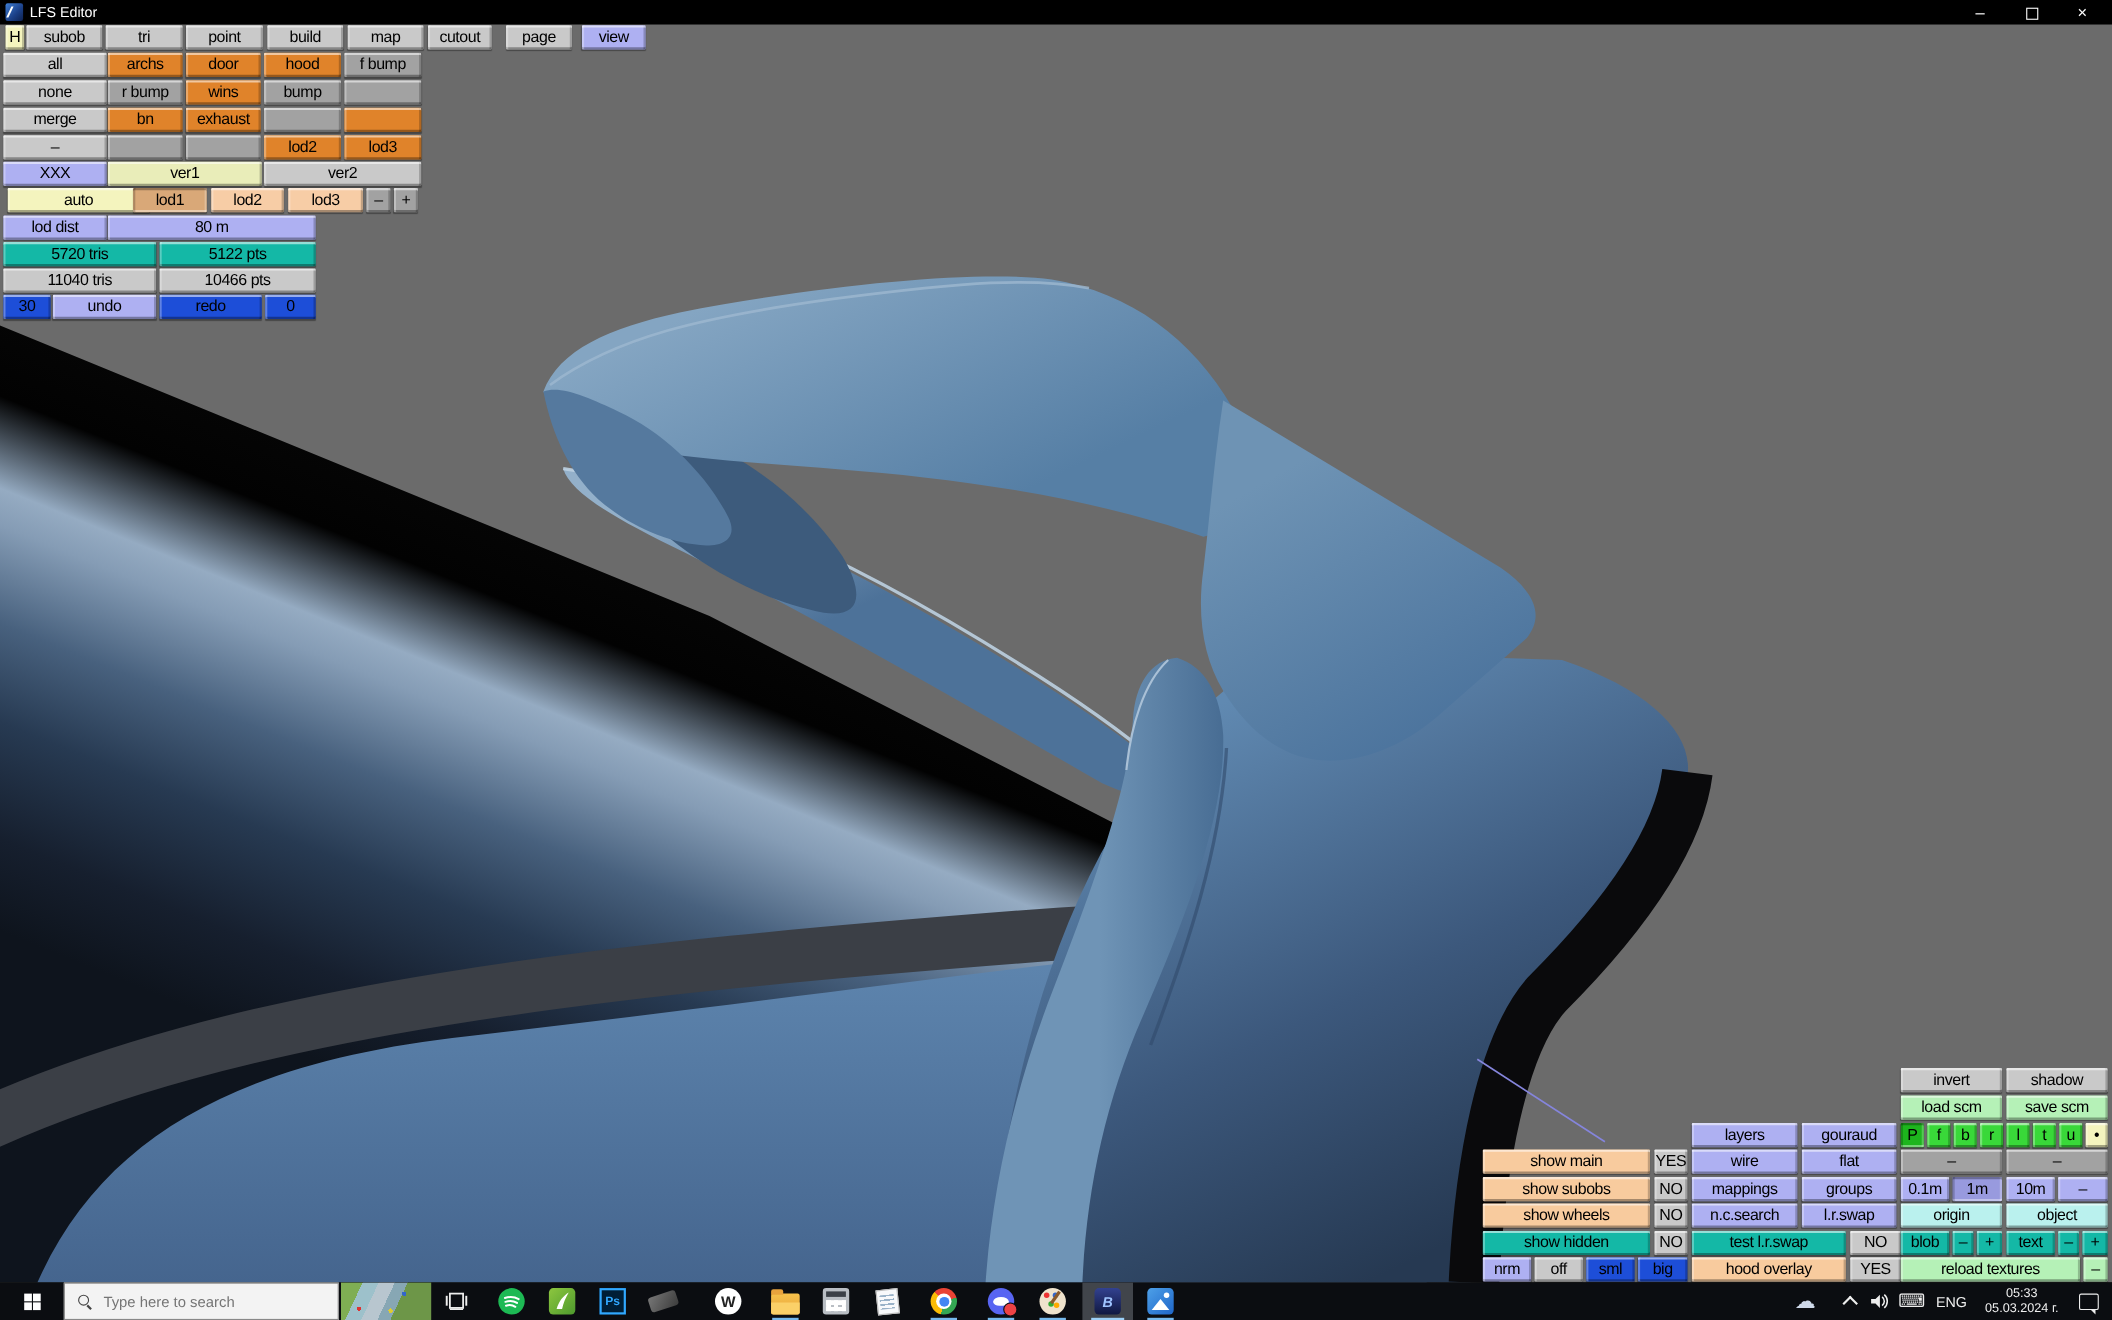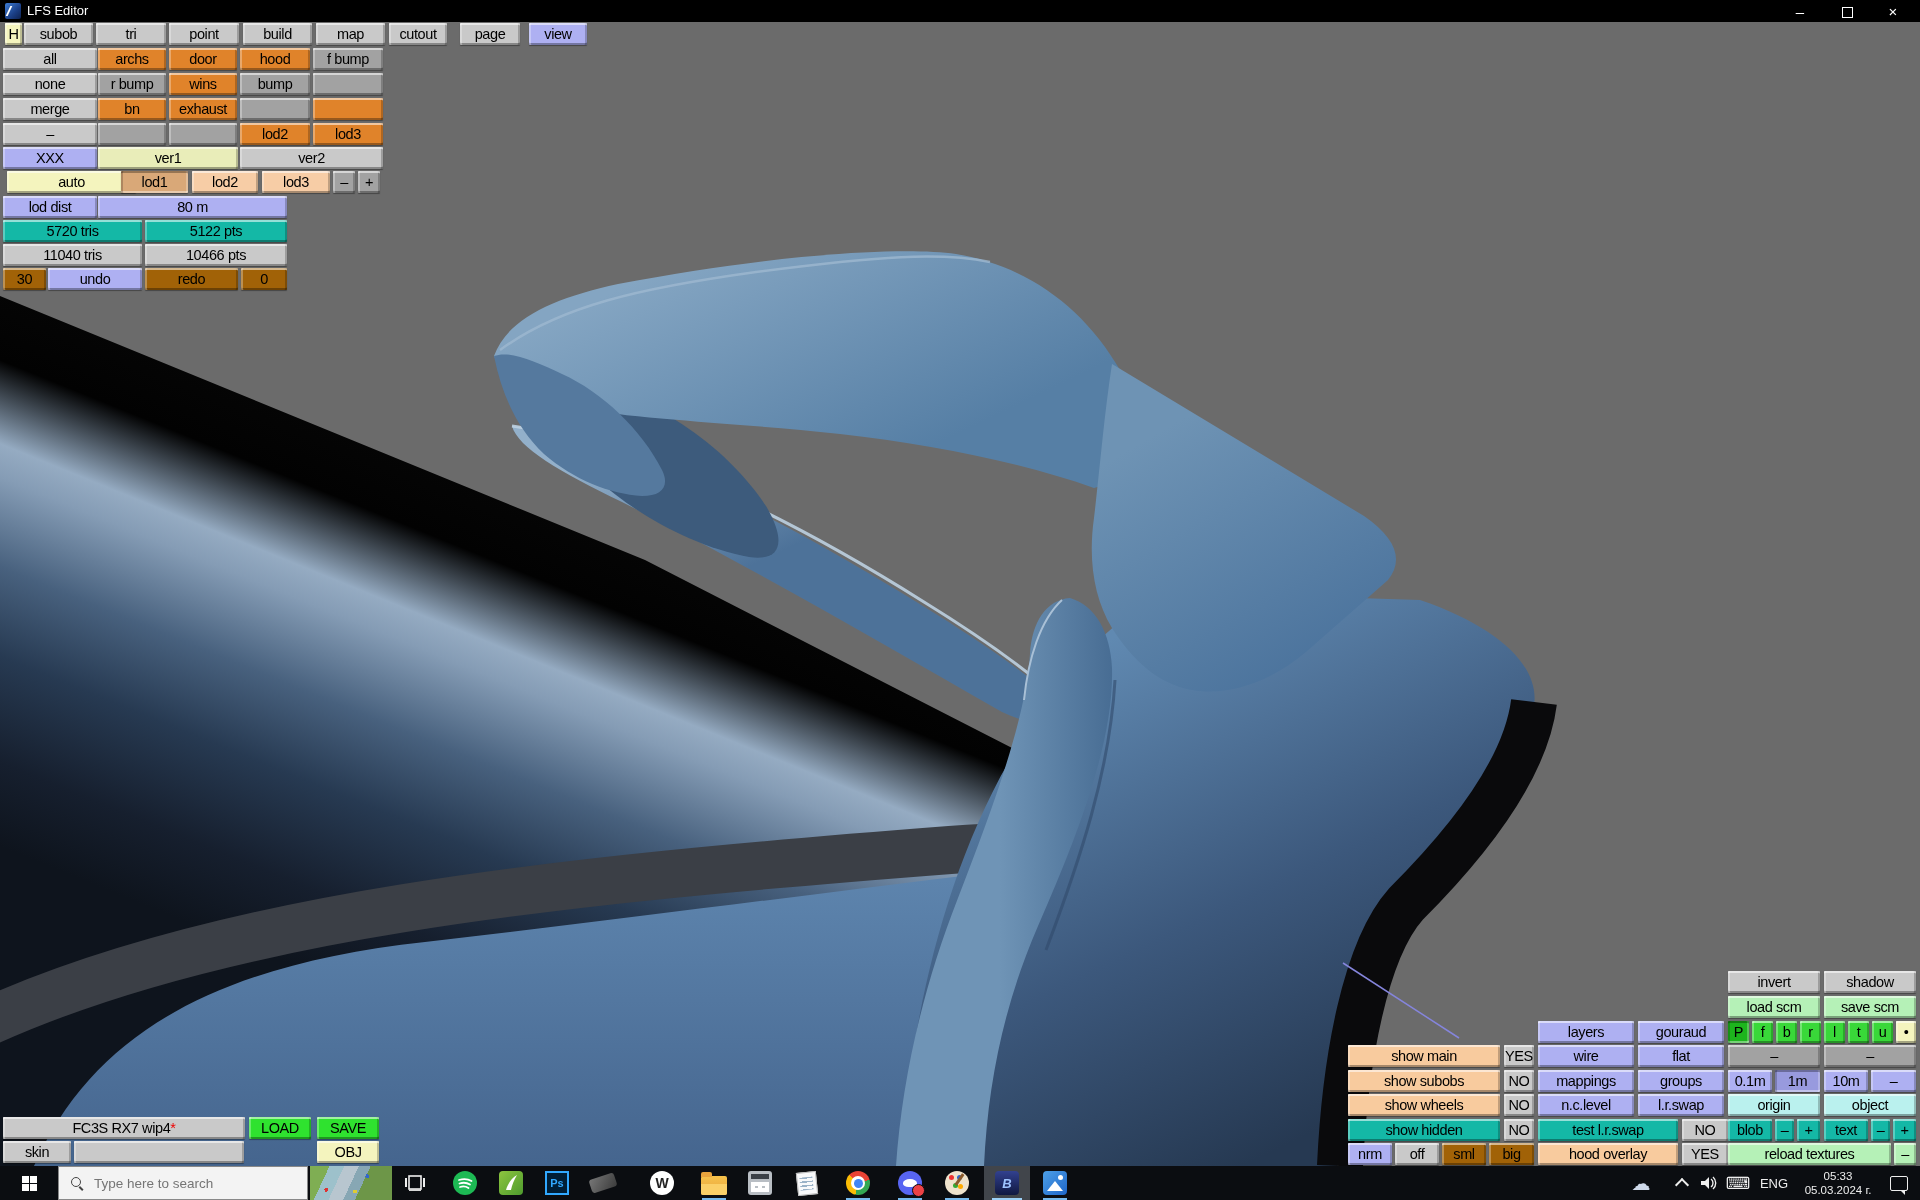--- a/index.html
+++ b/index.html
@@ -20,21 +20,21 @@
   
   .viewport{position:absolute;left:0;top:22px;width:1920px;height:1144px;}
 
   
   .btn{position:absolute;height:22px;display:flex;align-items:center;justify-content:center;
       font-size:14.5px;line-height:1;letter-spacing:-0.4px;color:#000;border-radius:1px;
       box-shadow:inset 0 2px 0 rgba(255,255,255,.55),inset 2px 0 0 rgba(255,255,255,.3),
                  inset 0 -2px 0 rgba(0,0,0,.33),inset -2px 0 0 rgba(0,0,0,.22),0 1px 1px rgba(0,0,0,.35);}
   .pressed{box-shadow:inset 0 2px 0 rgba(0,0,0,.3),inset 2px 0 0 rgba(0,0,0,.2),
                  inset 0 -2px 0 rgba(255,255,255,.4),inset -2px 0 0 rgba(255,255,255,.25),0 1px 1px rgba(0,0,0,.35);}
-  .c-lgray{background:#c9c9c9}.c-mgray{background:#a2a2a2}.c-sgray{background:#a16207}
+  .c-lgray{background:#c9c9c9}.c-mgray{background:#a2a2a2}.c-sgray{background:#1d4ed8}
   .c-orange{background:#e0832a}.c-purple{background:#aeb0f2}.c-dpurple{background:#989ade}
   .c-cream{background:#f4f4be}.c-yellow{background:#14b8a6}.c-ygreen{background:#e9edb9}
   .c-green{background:#b5f1b7}.c-vgreen{background:#2fe22f}.c-bgreen{background:#39d839}
   .c-dgreen{background:#1db51d}.c-peach{background:#f8cb9e}.c-tan{background:#d9a878}
   .c-lpeach{background:#f7cda6}.c-cyan{background:#baf1ee}
   .panel{position:absolute;}
 
   
   .taskbar{position:absolute;left:0;top:1166px;width:1920px;height:34px;background:#0b0d11;}
   .start{position:absolute;left:0;top:0;width:58px;height:34px;display:flex;align-items:center;justify-content:center;}
@@ -234,31 +234,20 @@
 
     <div class="btn c-lgray" style="left:0;top:221px;width:139px">11040 tris</div>
     <div class="btn c-lgray" style="left:142px;top:221px;width:142px">10466 pts</div>
 
     <div class="btn c-sgray" style="left:0;top:245px;width:43px">30</div>
     <div class="btn c-purple" style="left:45px;top:245px;width:94px">undo</div>
     <div class="btn c-sgray" style="left:142px;top:245px;width:93px">redo</div>
     <div class="btn c-sgray" style="left:238px;top:245px;width:46px">0</div>
   </div>
 
-  <div class="panel" style="left:3px;top:1117px;width:400px;height:48px">
-    <div class="btn c-lgray" style="left:0;top:0;width:242px">
-      <span>FC3S RX7 wip4</span>
-        <span style="color:#e00">*</span>
-    </div>
-    <div class="btn c-vgreen" style="left:246px;top:0;width:62px">LOAD</div>
-    <div class="btn c-vgreen" style="left:314px;top:0;width:62px">SAVE</div>
-    <div class="btn c-lgray" style="left:0;top:24px;width:68px">skin</div>
-    <div class="btn c-lgray" style="left:71px;top:24px;width:170px"></div>
-    <div class="btn c-cream" style="left:314px;top:24px;width:62px">OBJ</div>
-  </div>
 
   <div class="panel" style="left:1344px;top:971px;width:576px;height:196px">
 
     <div class="btn c-lgray" style="left:384px;top:0;width:92px">invert</div>
     <div class="btn c-lgray" style="left:480px;top:0;width:92px">shadow</div>
 
     <div class="btn c-green" style="left:384px;top:25px;width:92px">load scm</div>
     <div class="btn c-green" style="left:480px;top:25px;width:92px">save scm</div>
 
     <div class="btn c-purple" style="left:194px;top:50px;width:96px">layers</div>
@@ -283,21 +272,21 @@
     <div class="btn c-lgray" style="left:160px;top:99px;width:30px">NO</div>
     <div class="btn c-purple" style="left:194px;top:99px;width:96px">mappings</div>
     <div class="btn c-purple" style="left:294px;top:99px;width:86px">groups</div>
     <div class="btn c-purple" style="left:384px;top:99px;width:44px">0.1m</div>
     <div class="btn c-dpurple pressed" style="left:431px;top:99px;width:45px">1m</div>
     <div class="btn c-purple" style="left:480px;top:99px;width:44px">10m</div>
     <div class="btn c-purple" style="left:527px;top:99px;width:45px">–</div>
 
     <div class="btn c-peach" style="left:4px;top:123px;width:152px">show wheels</div>
     <div class="btn c-lgray" style="left:160px;top:123px;width:30px">NO</div>
-    <div class="btn c-purple" style="left:194px;top:123px;width:96px">n.c.level</div>
+    <div class="btn c-purple" style="left:194px;top:123px;width:96px">n.c.search</div>
     <div class="btn c-purple" style="left:294px;top:123px;width:86px">l.r.swap</div>
     <div class="btn c-cyan" style="left:384px;top:123px;width:92px">origin</div>
     <div class="btn c-cyan" style="left:480px;top:123px;width:92px">object</div>
 
     <div class="btn c-yellow" style="left:4px;top:148px;width:152px">show hidden</div>
     <div class="btn c-lgray" style="left:160px;top:148px;width:30px">NO</div>
     <div class="btn c-yellow" style="left:194px;top:148px;width:140px">test l.r.swap</div>
     <div class="btn c-lgray" style="left:338px;top:148px;width:46px">NO</div>
     <div class="btn c-yellow" style="left:384px;top:148px;width:44px">blob</div>
     <div class="btn c-yellow" style="left:431px;top:148px;width:19px">–</div>

